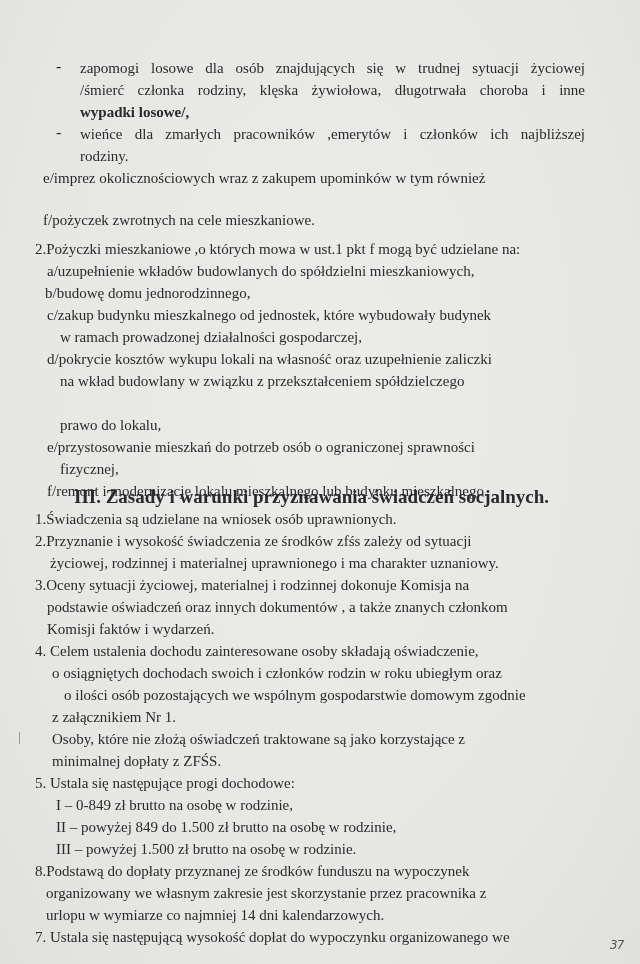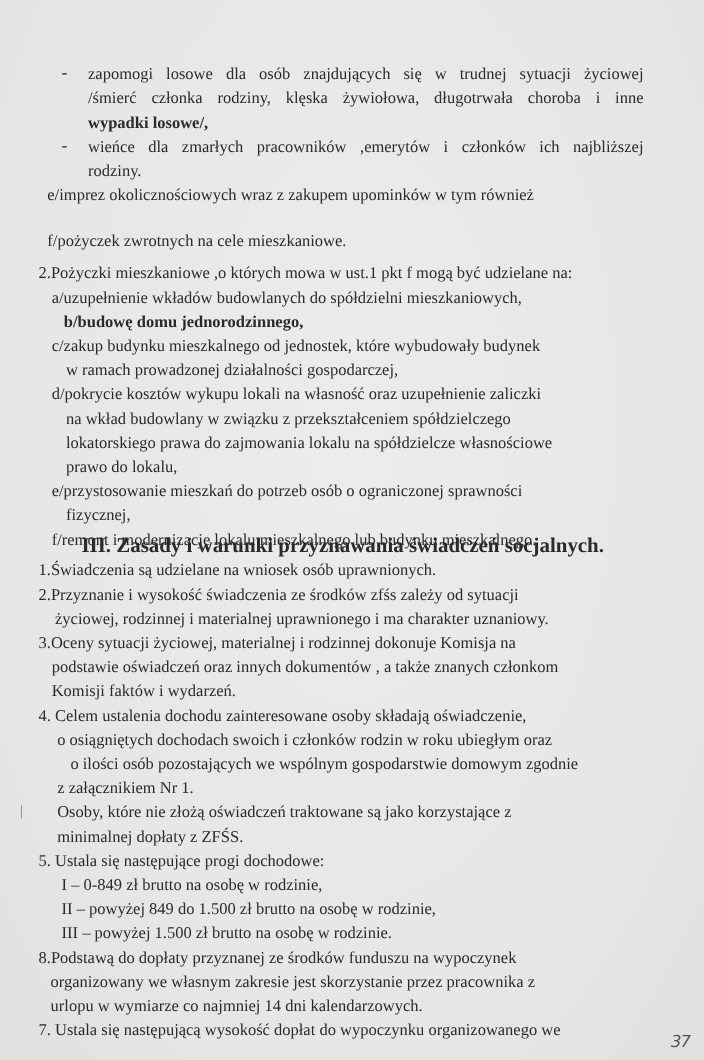--- a/index.html
+++ b/index.html
@@ -16,21 +16,21 @@
     }
     .line {
       position: absolute; white-space: nowrap;
       font-size: 15px; line-height: 20px;
     }
     .just { text-align: justify; text-align-last: justify; }
     .dash { position: absolute; font-size: 16px; }
     .bold { font-weight: bold; }
     .pagenum {
       position: absolute; left: 610px; top: 938px;
-      font-family: "DejaVu Sans", sans-serif; font-size: 15px; color: #555;
+      font-family: "DejaVu Sans", sans-serif; font-size: 12px; color: #555;
       font-style: italic; letter-spacing: -1px;
     }
     .margin-mark {
       position: absolute; left: 19px; top: 732px; width: 1px; height: 12px; background: #999;
     }
   </style>
 </head>
 <body>
 
 <div class="page">
@@ -42,26 +42,25 @@
 
   <span class="dash" style="left:56px;top:124px;">-</span>
   <div class="line just" style="left:80px;top:124px;width:505px;">wieńce dla zmarłych pracowników ,emerytów i członków ich najbliższej</div>
   <div class="line" style="left:80px;top:146px;">rodziny.</div>
 
   <div class="line" style="left:43px;top:168px;">e/imprez okolicznościowych wraz z zakupem upominków w tym również</div>
   <div class="line" style="left:43px;top:210px;">f/pożyczek zwrotnych na cele mieszkaniowe.</div>
 
   <div class="line" style="left:35px;top:239px;">2.Pożyczki mieszkaniowe ,o których mowa w ust.1 pkt f mogą być udzielane na:</div>
   <div class="line" style="left:47px;top:261px;">a/uzupełnienie wkładów budowlanych do spółdzielni mieszkaniowych,</div>
-  <div class="line" style="left:58px;top:283px;font-weight:bold;">b/budowę domu jednorodzinnego,</div>
+  <div class="line" style="left:45px;top:283px;">b/budowę domu jednorodzinnego,</div>
   <div class="line" style="left:47px;top:305px;">c/zakup budynku mieszkalnego od jednostek, które wybudowały budynek</div>
   <div class="line" style="left:60px;top:327px;">w ramach prowadzonej działalności gospodarczej,</div>
   <div class="line" style="left:47px;top:349px;">d/pokrycie kosztów wykupu lokali na własność oraz uzupełnienie zaliczki</div>
   <div class="line" style="left:60px;top:371px;">na wkład budowlany w związku z przekształceniem spółdzielczego</div>
-  <div class="line" style="left:60px;top:393px;">lokatorskiego prawa do zajmowania lokalu na spółdzielcze własnościowe</div>
   <div class="line" style="left:60px;top:415px;">prawo do lokalu,</div>
   <div class="line" style="left:47px;top:437px;">e/przystosowanie mieszkań do potrzeb osób o ograniczonej sprawności</div>
   <div class="line" style="left:60px;top:459px;">fizycznej,</div>
   <div class="line" style="left:47px;top:481px;">f/remont i modernizację lokalu mieszkalnego lub budynku mieszkalnego.</div>
 
   <div class="line bold" style="left:64px;top:486px;font-size:19px;top:487px;margin-left:10px;">III. Zasady i warunki przyznawania świadczeń socjalnych.</div>
   <div class="line" style="left:35px;top:509px;">1.Świadczenia są udzielane na wniosek osób uprawnionych.</div>
   <div class="line" style="left:35px;top:531px;">2.Przyznanie i wysokość świadczenia  ze środków zfśs   zależy od sytuacji</div>
   <div class="line" style="left:50px;top:553px;">życiowej, rodzinnej i materialnej uprawnionego i ma charakter uznaniowy.</div>
   <div class="line" style="left:35px;top:575px;">3.Oceny sytuacji życiowej, materialnej i rodzinnej dokonuje Komisja na</div>

